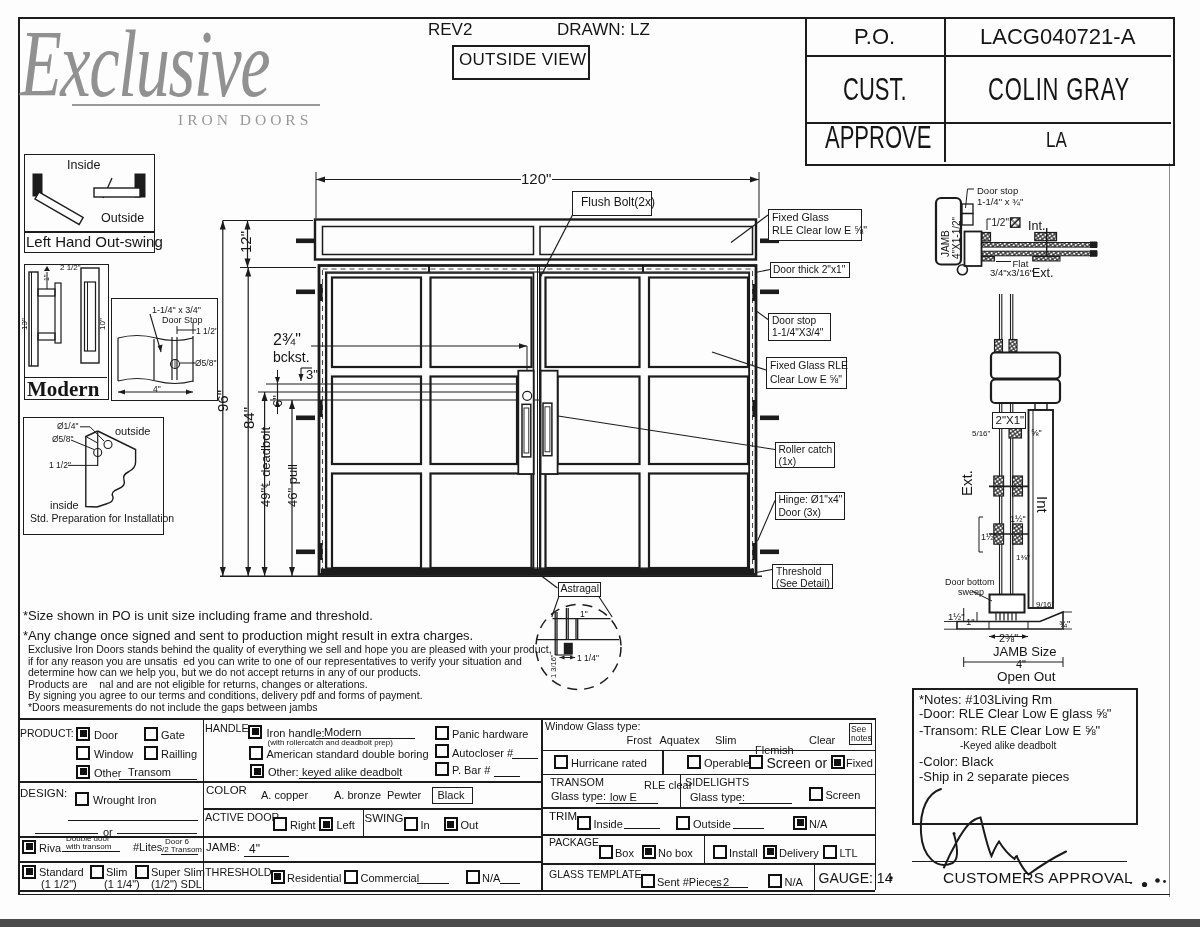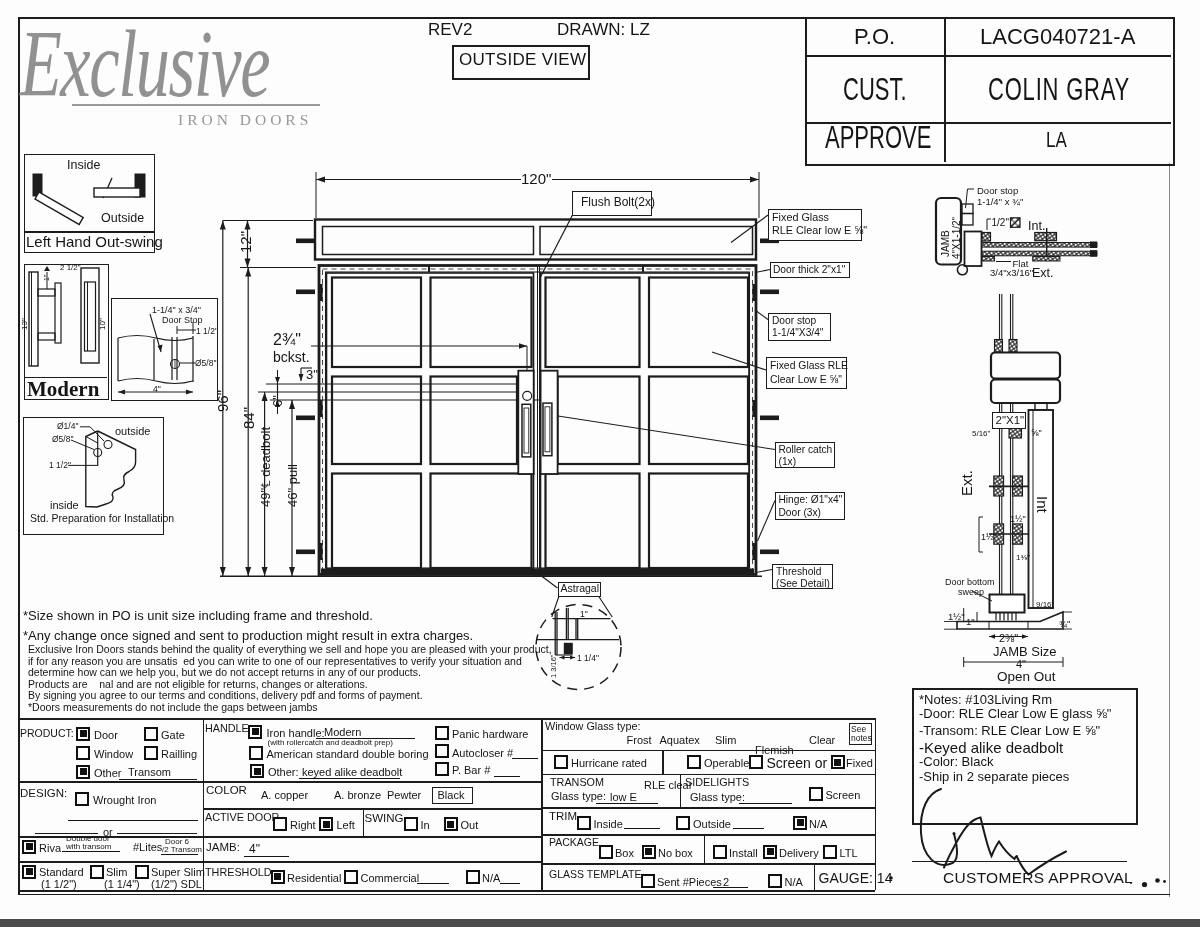--- a/index.html
+++ b/index.html
@@ -794,21 +794,21 @@
 <div class="ul" style="left:713px;top:886.5px;width:35px;"></div>
 <div class="cb" style="left:768px;top:874px;"></div>
     <div class="t" style="left:784.5px;top:875.5px;">N/A</div>
 <div class="t" style="left:818.5px;top:871px;font-size:14px;text-align:center;">GAUGE: 14</div>
 
 <div class="bx" style="left:911.5px;top:688px;width:222px;height:133px;border-width:2px;"></div>
 
 <div class="t" style="left:919px;top:692.5px;font-size:13px;">*Notes: #103Living Rm</div>
 <div class="t" style="left:919px;top:707px;font-size:13px;">-Door: RLE Clear Low E glass ⅝"</div>
 <div class="t" style="left:919px;top:724px;font-size:13px;">-Transom: RLE Clear Low E ⅝"</div>
-<div class="t" style="left:919px;top:740px;font-size:15px;">-Keyed alike deadbolt</div>
+<div class="t" style="left:960px;top:740px;font-size:10px;">-Keyed alike deadbolt</div>
 <div class="t" style="left:919px;top:755px;font-size:13px;">-Color: Black</div>
 <div class="t" style="left:919px;top:770px;font-size:13px;">-Ship in 2 separate pieces</div>
 
 <div class="ln" style="left:912px;top:860.5px;width:215px;height:1.6px;"></div>
 
 <div class="t" style="left:943px;top:869px;font-size:15.5px;letter-spacing:0.3px;">CUSTOMERS APPROVAL</div>
 
 </div>
 
 </body></html>

